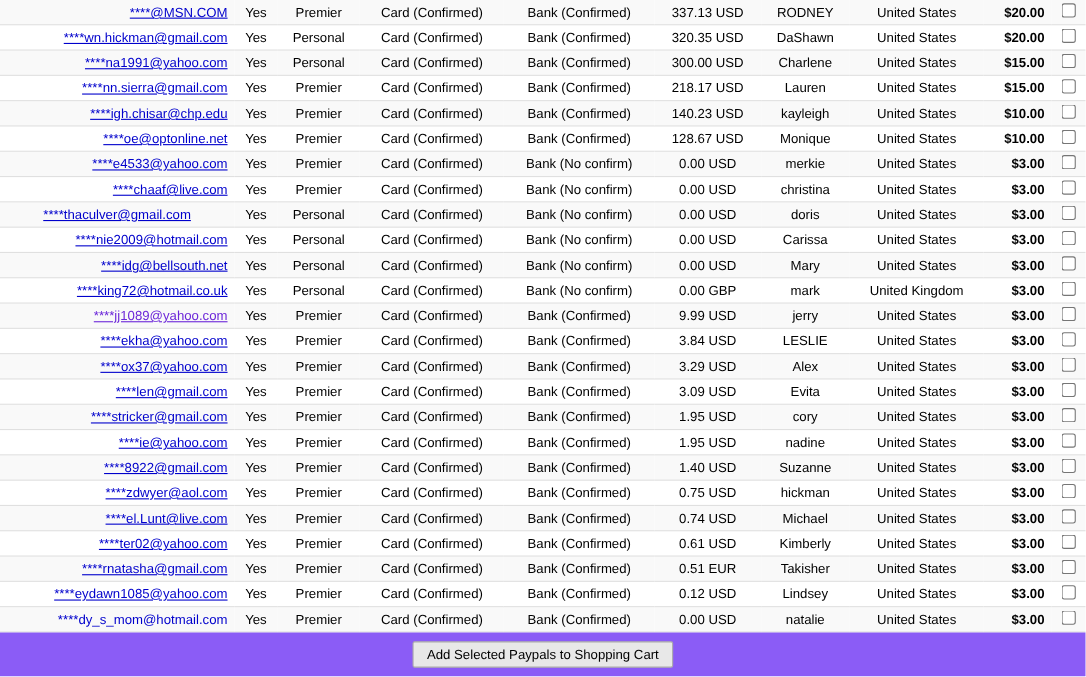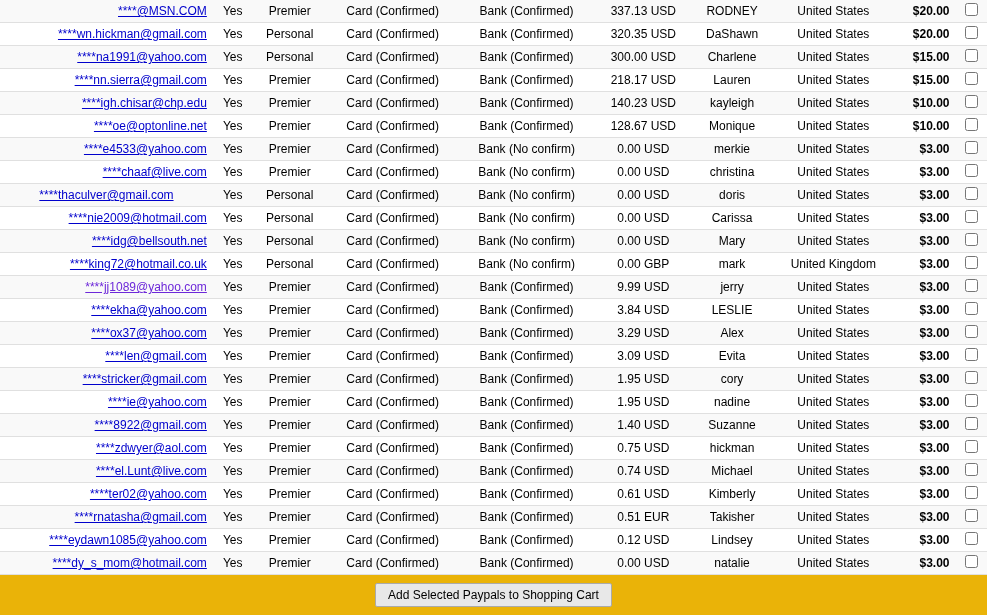--- a/index.html
+++ b/index.html
@@ -38,21 +38,21 @@
       text-align: right;
       color: #0000cc;
     }
     table td.amount {
       font-weight: bold;
       text-align: right;
     }
     .btn-row {
       text-align: center;
       padding: 8px;
-      background: #eab308;
+      background: #8b5cf6;
     }
     .add-btn {
       padding: 4px 12px;
       font-size: 12px;
       background: #e8e8e8;
       border: 1px solid #aaa;
       cursor: pointer;
       border-radius: 2px;
     }
     input[type="checkbox"] {
@@ -348,21 +348,21 @@
           <td>Premier</td>
           <td>Card (Confirmed)</td>
           <td>Bank (Confirmed)</td>
           <td>0.12 USD</td>
           <td>Lindsey</td>
           <td>United States</td>
           <td class="amount">$3.00</td>
           <td><input type="checkbox" style=""></td>
         </tr>
         <tr>
-          <td style="color: rgb(0, 0, 204); text-decoration: underline; cursor: pointer;">****dy_s_mom@hotmail.com</td>
+          <td style="color: rgb(0, 0, 204); cursor: pointer;">****dy_s_mom@hotmail.com</td>
           <td>Yes</td>
           <td>Premier</td>
           <td>Card (Confirmed)</td>
           <td>Bank (Confirmed)</td>
           <td>0.00 USD</td>
           <td>natalie</td>
           <td>United States</td>
           <td class="amount">$3.00</td>
           <td><input type="checkbox" style=""></td>
         </tr>

